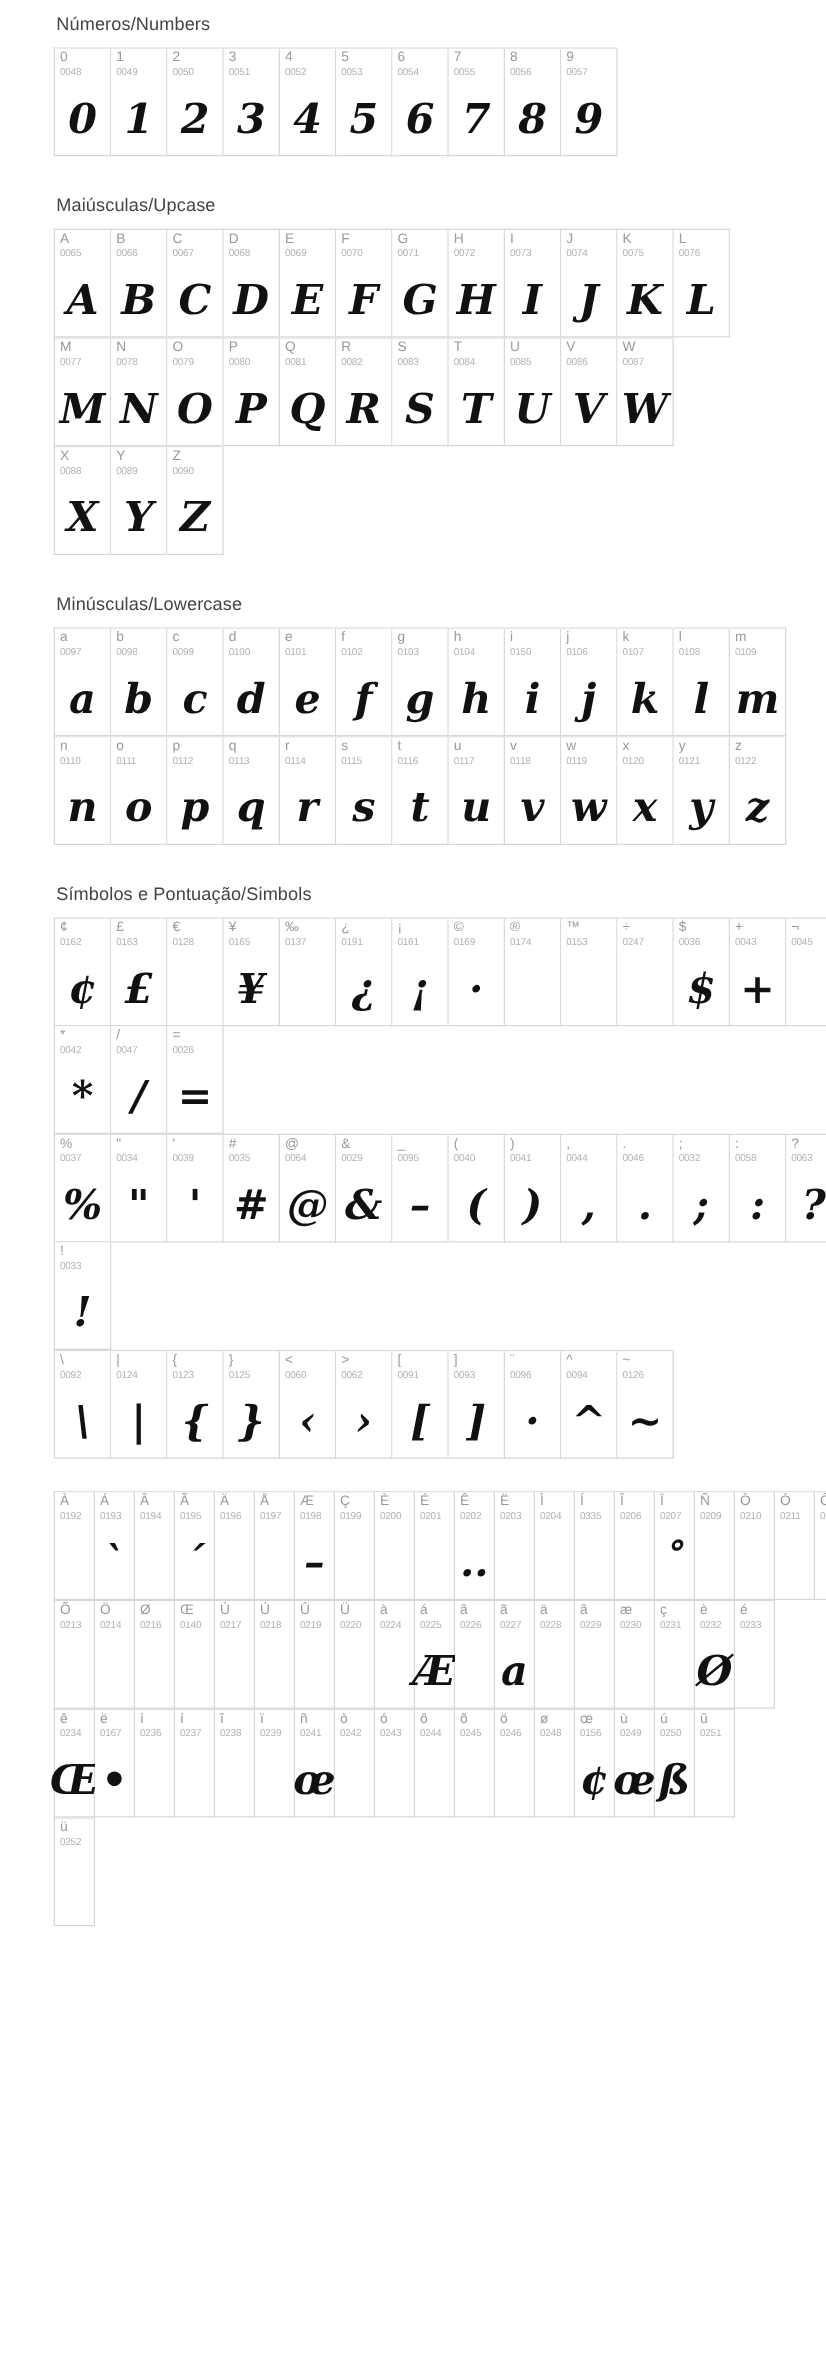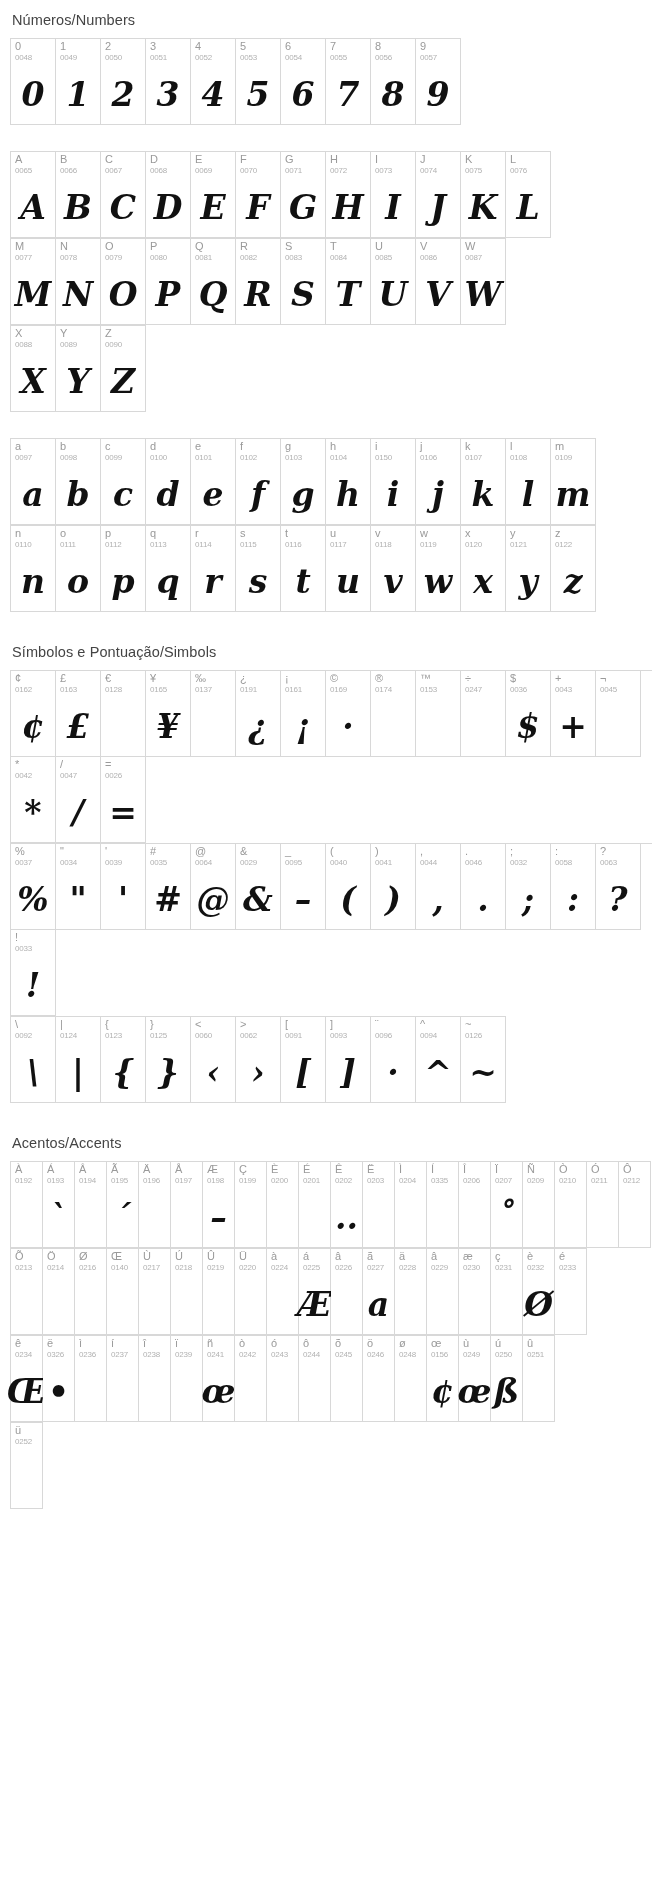--- a/index.html
+++ b/index.html
@@ -14,21 +14,21 @@
     box-sizing:border-box;
     padding:6px 10px 30px 10px;
   }
   .section-title{
     font-size:14.5px;
     color:#444;
     margin:0 0 10px 2px;
     padding-top:6px;
     letter-spacing:0.1px;
   }
-  .section{ margin-bottom:26px; }
+  .section{ margin-bottom:26px;margin-left:33px; }
   .grid{
     display:flex;
     flex-wrap:wrap;
     border-left:1px solid #d8d8d8;
     border-top:1px solid #d8d8d8;
     width:max-content;
     max-width:641px;
     background:#fff;
   }
   .cell{
@@ -127,20 +127,21 @@
             <div class="glyph">8</div>
           </div>
           <div class="cell">
             <div class="ch">9</div>
             <div class="code">0057</div>
             <div class="glyph">9</div>
           </div>
         </div>
       </div>
       <div class="section">
+        <div class="section-title">Maiúsculas/Upcase</div>
         <div class="grid">
           <div class="cell">
             <div class="ch">A</div>
             <div class="code">0065</div>
             <div class="glyph">A</div>
           </div>
           <div class="cell">
             <div class="ch">B</div>
             <div class="code">0066</div>
             <div class="glyph">B</div>
@@ -265,20 +266,21 @@
             <div class="glyph">Y</div>
           </div>
           <div class="cell">
             <div class="ch">Z</div>
             <div class="code">0090</div>
             <div class="glyph">Z</div>
           </div>
         </div>
       </div>
       <div class="section">
+        <div class="section-title">Minúsculas/Lowercase</div>
         <div class="grid">
           <div class="cell">
             <div class="ch">a</div>
             <div class="code">0097</div>
             <div class="glyph">a</div>
           </div>
           <div class="cell">
             <div class="ch">b</div>
             <div class="code">0098</div>
             <div class="glyph">b</div>
@@ -625,21 +627,20 @@
             <div class="glyph">^</div>
           </div>
           <div class="cell">
             <div class="ch">~</div>
             <div class="code">0126</div>
             <div class="glyph">~</div>
           </div>
         </div>
       </div>
       <div class="section">
-        <div class="section-title">Acentos/Accents</div>
         <div class="grid narrow">
           <div class="cell empty">
             <div class="ch">À</div>
             <div class="code">0192</div>
             <div class="glyph"></div>
           </div>
           <div class="cell">
             <div class="ch">Á</div>
             <div class="code">0193</div>
             <div class="glyph">`</div>
@@ -828,21 +829,21 @@
           </div>
         </div>
         <div class="grid narrow">
           <div class="cell">
             <div class="ch">ê</div>
             <div class="code">0234</div>
             <div class="glyph">Œ</div>
           </div>
           <div class="cell">
             <div class="ch">ë</div>
-            <div class="code">0326</div>
+            <div class="code">0167</div>
             <div class="glyph">•</div>
           </div>
           <div class="cell empty">
             <div class="ch">ì</div>
             <div class="code">0236</div>
             <div class="glyph"></div>
           </div>
           <div class="cell empty">
             <div class="ch">í</div>
             <div class="code">0237</div>

